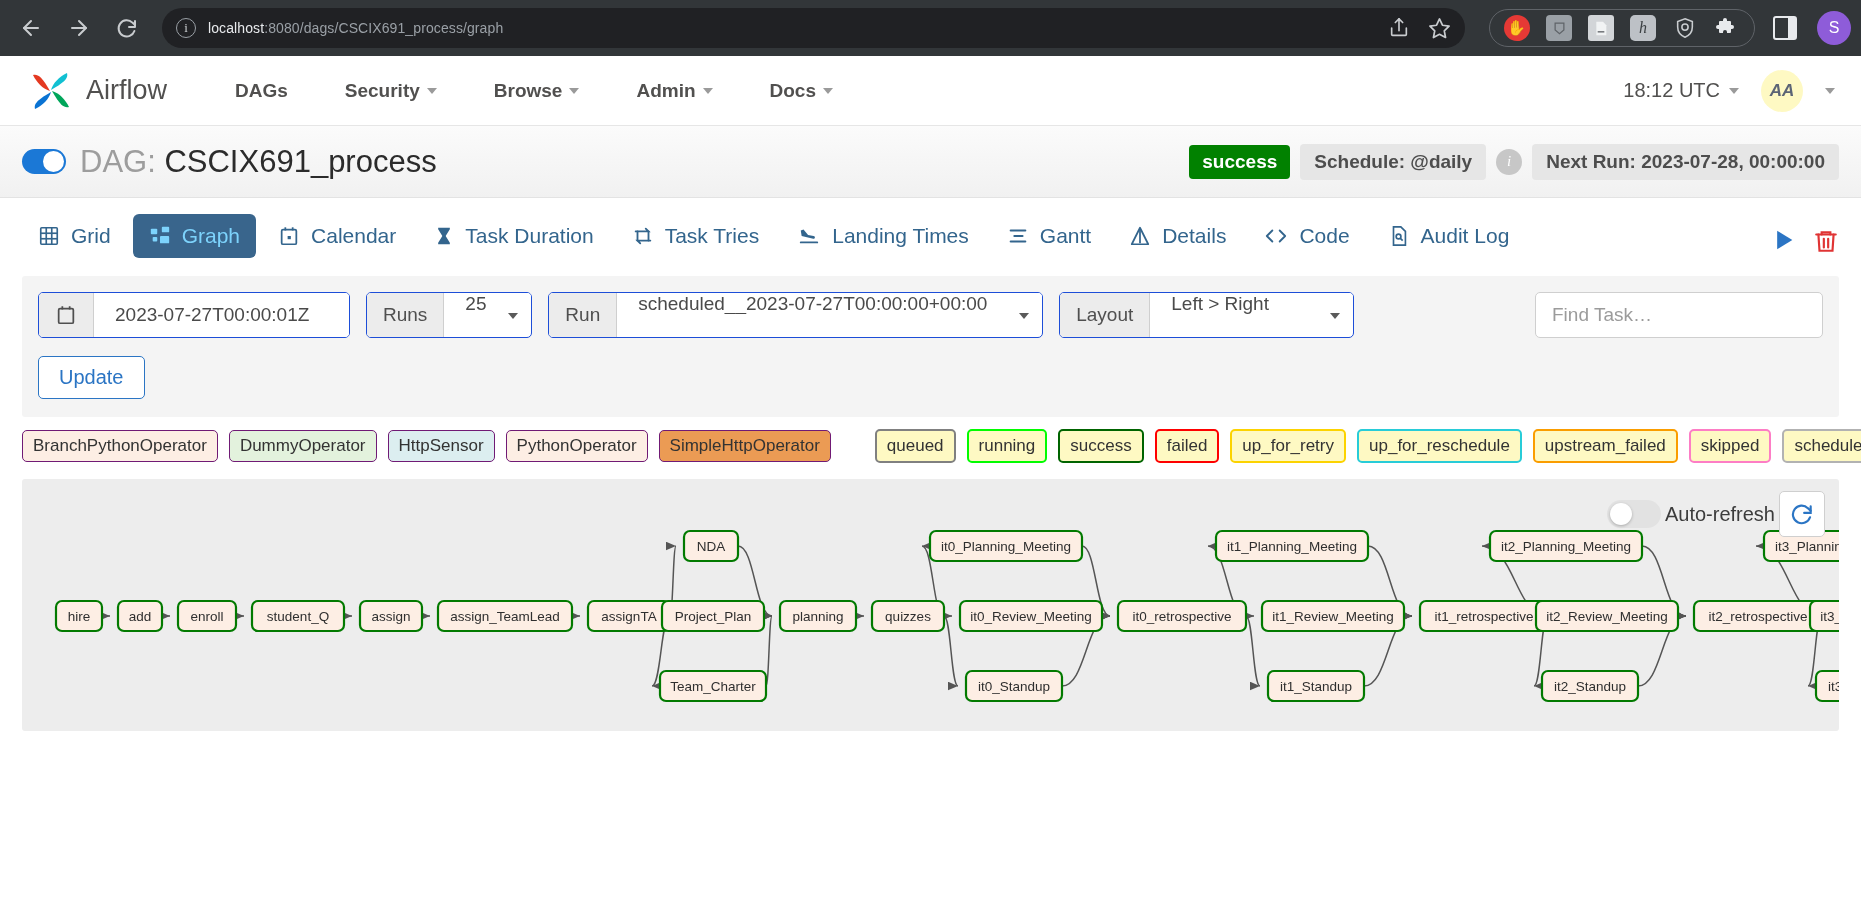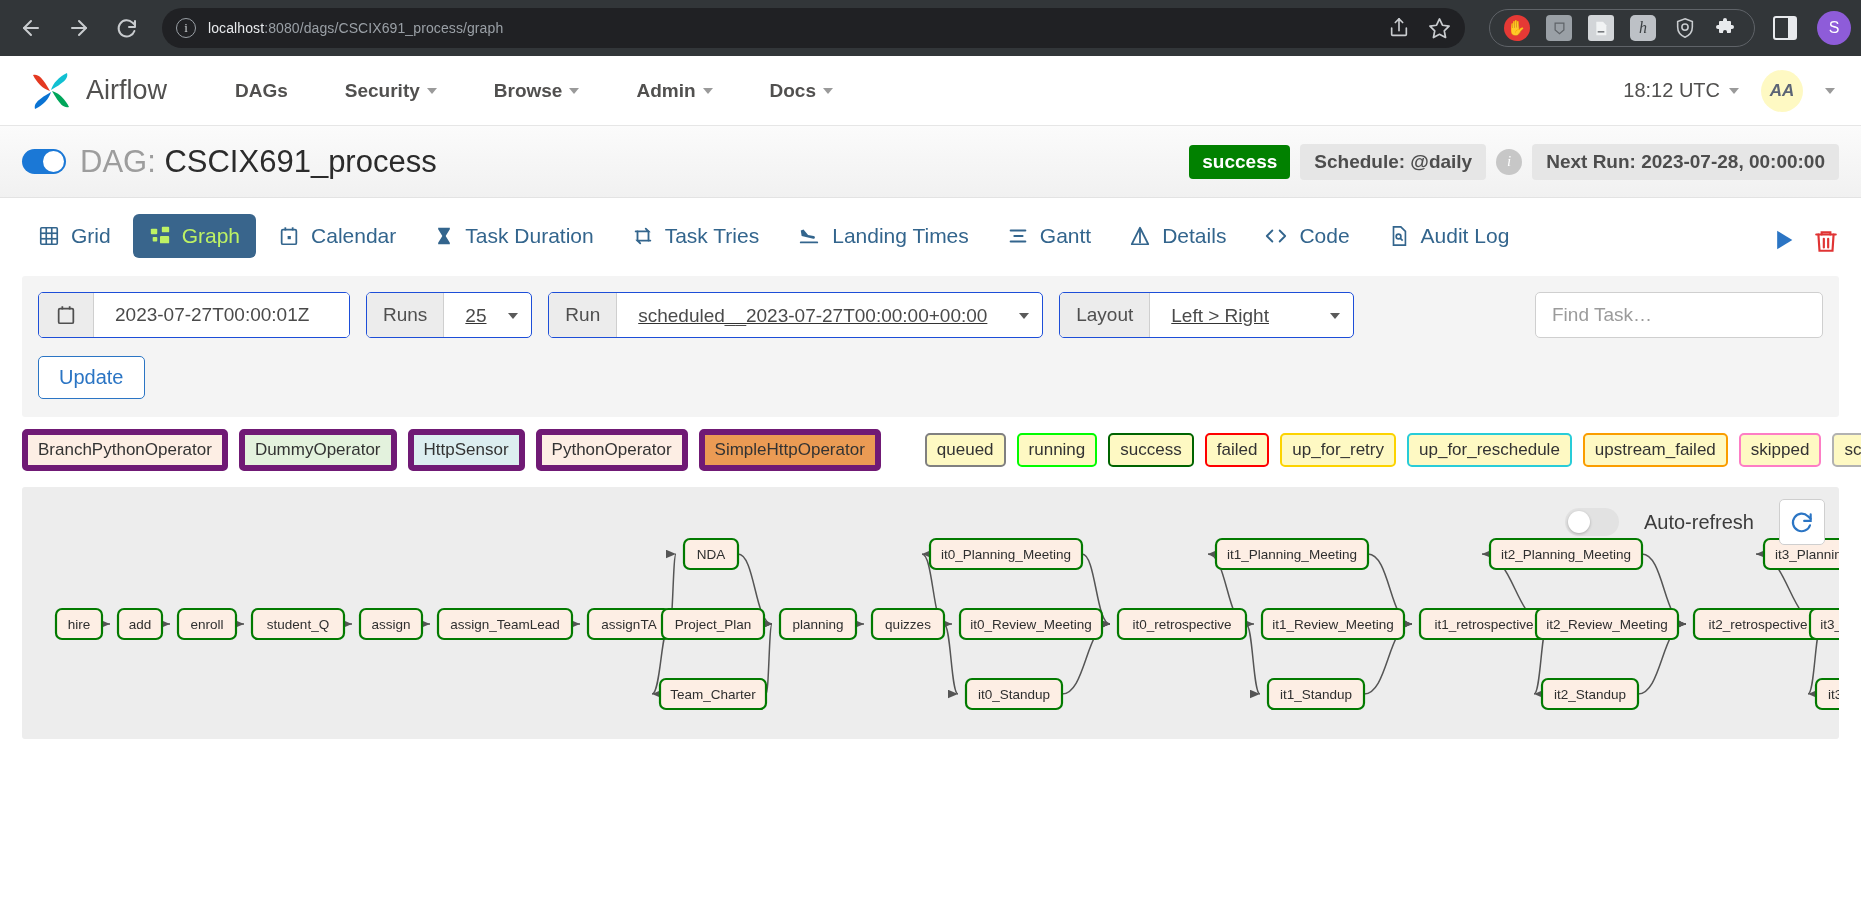--- a/index.html
+++ b/index.html
@@ -112,21 +112,21 @@
     font-family:"Liberation Serif",serif;font-style:italic;
   }
 
   
   .tabs-wrap{padding:16px 22px 6px 22px;background:#fff;position:relative;}
   .tabs{display:flex;flex-wrap:wrap;align-items:flex-start;gap:6px;max-width:1720px;}
   .tab{
     display:flex;align-items:center;gap:11px;font-size:21px;color:#33658d;
     padding:10px 16px;border-radius:6px;white-space:nowrap;
   }
-  .tab.active{background:#39658c;color:#bef264;}
+  .tab.active{background:#39658c;color:#7dd3fc;}
   .tab svg{display:block;flex:0 0 auto;}
   .tab-actions{position:absolute;right:22px;top:28px;display:flex;gap:16px;align-items:center;}
   .play-ic{color:#2b75c4;font-size:26px;}
   .trash-ic{color:#e03434;font-size:24px;}
 
   
   .filter-zone{background:#f4f4f4;margin:12px 22px 0 22px;padding:16px 16px 18px 16px;
                border-radius:3px;}
   .filter-row{display:flex;align-items:center;gap:16px;flex-wrap:nowrap;}
   .grp{display:flex;align-items:stretch;border:1px solid #1d4ed8;border-radius:5px;
@@ -139,21 +139,21 @@
   .grp input, .grp .val{
     border:none;outline:none;font-size:19px;color:#4a4a4a;padding:0 14px;
     display:flex;align-items:center;background:#fff;
     font-family:"Liberation Sans",sans-serif;
   }
   .grp select{
     border:none;outline:none;font-size:19px;color:#4a4a4a;padding:0 34px 0 14px;
     background:#fff;appearance:none;font-family:"Liberation Sans",sans-serif;
     cursor:pointer;
   }
-  .selwrap{position:relative;display:flex;align-items:center;text-decoration:underline;}
+  .selwrap{position:relative;display:flex;align-items:flex-start;}
   .selwrap::after{
     content:"";position:absolute;right:13px;top:50%;margin-top:-2px;
     width:0;height:0;border-left:5px solid transparent;border-right:5px solid transparent;
     border-top:6px solid #5a5a5a;pointer-events:none;
   }
   .date-input{width:248px;}
   .find-input{
     height:46px;border:1px solid #cfcfcf;border-radius:5px;background:#fff;
     font-size:19px;color:#4a4a4a;padding:0 16px;outline:none;width:288px;
     font-family:"Liberation Sans",sans-serif;margin-left:auto;
@@ -165,31 +165,31 @@
     font-family:"Liberation Sans",sans-serif;
   }
 
   
   .legend{display:flex;align-items:center;gap:11px;padding:12px 22px 8px 22px;
           flex-wrap:nowrap;overflow:hidden;}
   .lg{
     font-size:17px;padding:5px 10px;border-radius:5px;white-space:nowrap;
     border:2px solid transparent;
   }
-  .lg-op{border:6px solid #701a75;color:#333;}
+  .lg-op{border:1px solid #701a75;color:#333;}
   .lg-gap{width:22px;flex:0 0 auto;}
   .lg-status{background:#fef9c3;}
 
   
   .graph-wrap{
     margin:8px 22px 0 22px;background:#ededed;border-radius:3px;
     position:relative;height:252px;overflow:hidden;
   }
   .auto-refresh{
-    position:absolute;right:14px;top:12px;display:flex;align-items:center;gap:25px;
+    position:absolute;right:14px;top:12px;display:flex;align-items:center;gap:4px;
     z-index:5;
   }
   .switch{width:54px;height:28px;border-radius:14px;background:#e2e2e2;position:relative;}
   .switch::after{content:"";position:absolute;left:3px;top:3px;width:22px;height:22px;
                  border-radius:50%;background:#fff;box-shadow:0 1px 3px rgba(0,0,0,.25);}
   .ar-label{font-size:20px;color:#3c3c3c;}
   .refresh-btn{
     width:46px;height:46px;border:1px solid #cfcfcf;border-radius:5px;background:#fff;
     display:flex;align-items:center;justify-content:center;color:#2b75c4;font-size:24px;
   }

